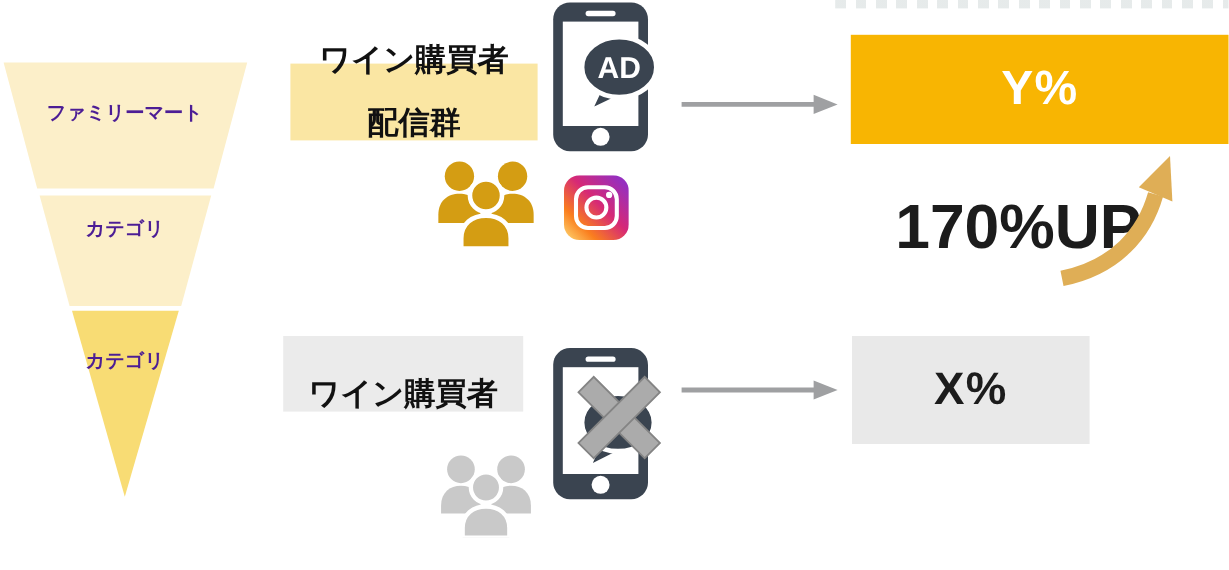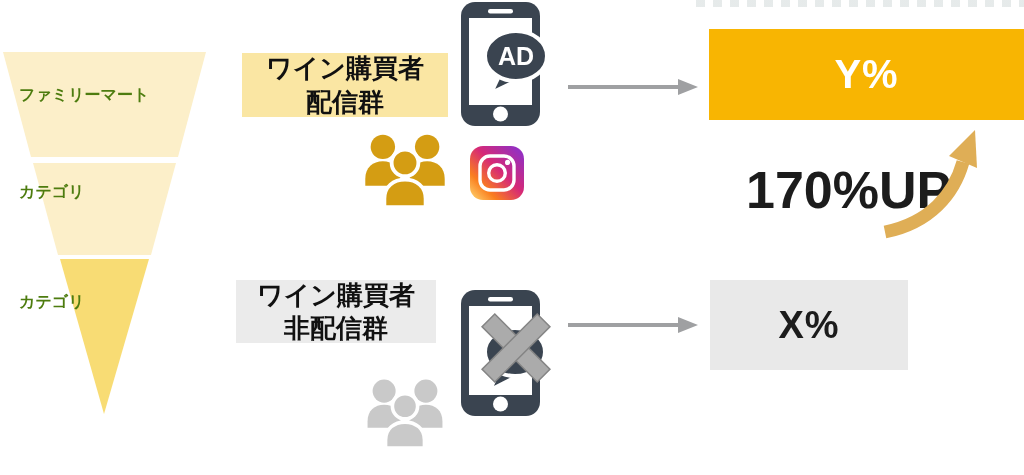--- a/index.html
+++ b/index.html
@@ -3,26 +3,26 @@
 <meta charset="utf-8">
 <style>
   html,body{margin:0;padding:0;background:#ffffff;}
   .canvas{
     position:relative;width:1024px;height:475px;background:#ffffff;overflow:hidden;
     font-family:"Liberation Sans","DejaVu Sans",sans-serif;color:#1a1a1a;
   }
   .abs{position:absolute;}
   
   .funnel-label{
-    width:170px;font-weight:700;font-size:16px;line-height:21px;color:#4d7c0f;
+    width:170px;text-align:center;font-weight:700;font-size:16px;line-height:21px;color:#4c1d95;
   }
   
   .group-label{
-    width:206px;height:64px;display:flex;flex-direction:column;justify-content:space-between;
-    text-align:center;font-weight:800;font-size:26px;line-height:30px;color:#111111;
+    width:206px;height:64px;display:flex;flex-direction:column;justify-content:flex-end;
+    text-align:center;font-weight:800;font-size:26px;line-height:30px;color:#111111;gap:23px;
   }
   .group-label.delivered{background:#FAE6A3;}
   .group-label.control{background:#EBEBEB;width:200px;height:63px;}
   
   .result-box{
     display:flex;align-items:center;justify-content:center;
     font-weight:700;font-size:40px;letter-spacing:1px;
   }
   .result-box.delivered{background:#F8B502;color:#ffffff;width:315px;height:91px;}
   .result-box.control{background:#E9E9E9;color:#1c1c1c;width:198px;height:90px;font-size:38px;}
@@ -114,21 +114,20 @@
 
   <div class="abs lift-text" style="left:746px;top:165px;">170%UP</div>
 
   <svg class="abs" style="left:875px;top:120px;" width="130" height="120" viewBox="0 0 130 120">
     <path d="M10,112 C55,103 79,74 88,42" fill="none" stroke="#DFAE56" stroke-width="13"></path>
     <polygon points="100,10 102,48 74,36" fill="#DFAE56"></polygon>
   </svg>
 
   <div class="abs group-label control" style="left:236px;top:280px;">
     <span>ワイン購買者</span>
-    <span>非配信群</span>
   </div>
 
   <svg class="abs" style="left:455px;top:288px;" width="105" height="132" viewBox="0 0 105 132">
     <rect x="6" y="2" width="79" height="126" rx="14" fill="#3A4450"></rect>
     <rect x="33" y="9" width="25" height="4.5" rx="2.2" fill="#ffffff"></rect>
     <rect x="14" y="18" width="63" height="89" fill="#ffffff"></rect>
     <circle cx="45.5" cy="116" r="7.5" fill="#ffffff"></circle>
     <polygon points="44,83 36,101 62,88" fill="#3A4450" stroke="#ffffff" stroke-width="3"></polygon>
     <ellipse cx="60" cy="64" rx="30" ry="24" fill="#3A4450" stroke="#ffffff" stroke-width="4"></ellipse>
     <g transform="translate(61,60)">

